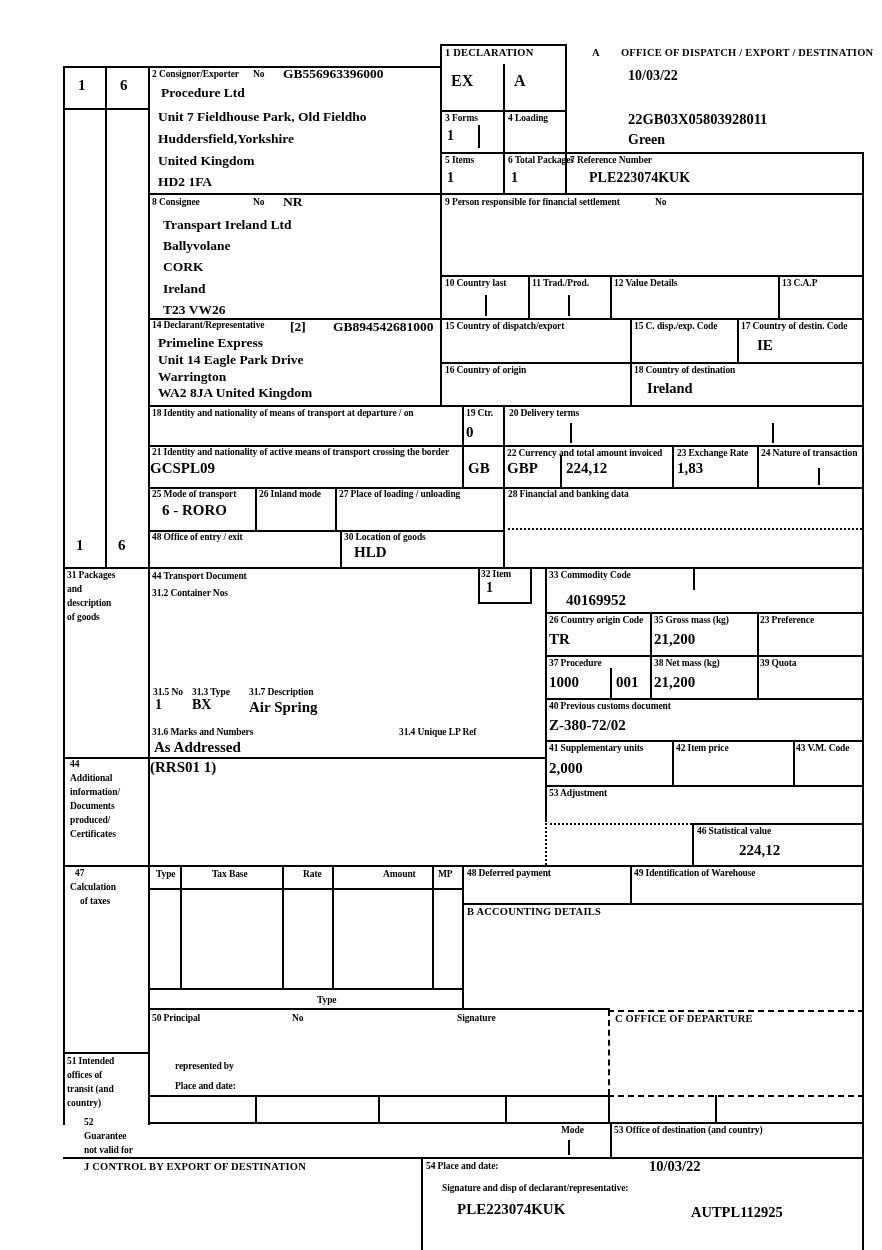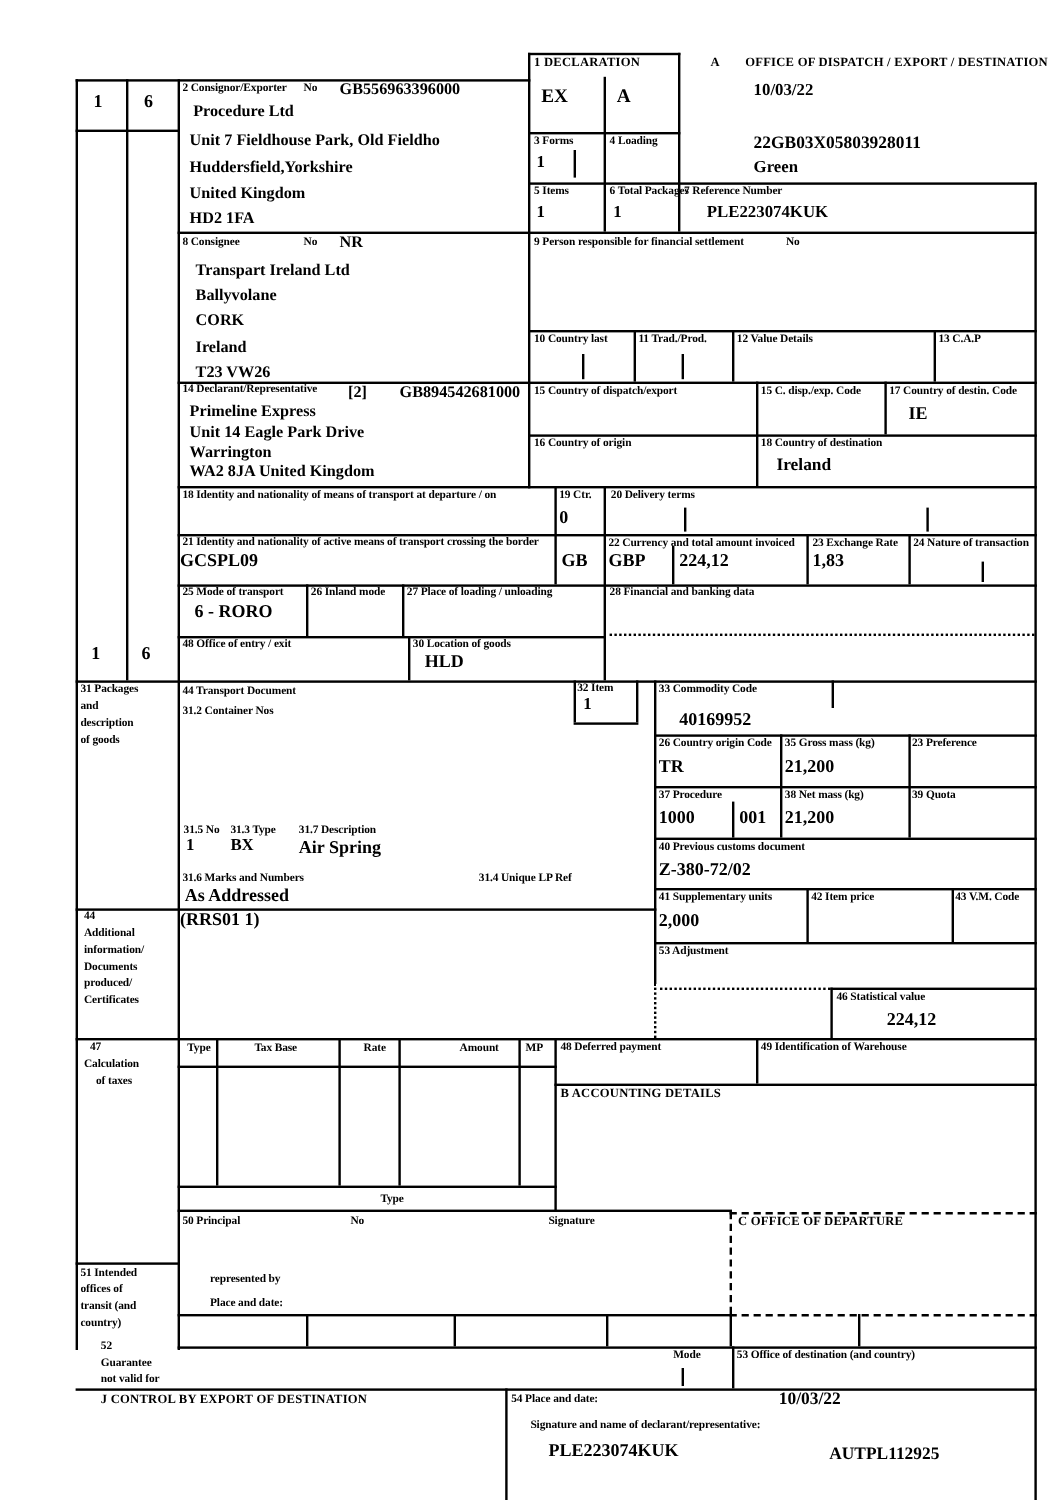--- a/index.html
+++ b/index.html
@@ -275,17 +275,17 @@
   <span class="t sec" style="left:615px;top:1014px">C OFFICE OF DEPARTURE</span>
 
   <span class="t lbl" style="left:84px;top:1118px">52</span>
   <span class="t lbl" style="left:84px;top:1132px">Guarantee</span>
   <span class="t lbl" style="left:84px;top:1146px">not valid for</span>
   <span class="t lbl" style="left:561px;top:1126px">Mode</span>
   <span class="t lbl" style="left:614px;top:1126px">53 Office of destination (and country)</span>
   <span class="t sec" style="left:84px;top:1162px">J CONTROL BY EXPORT OF DESTINATION</span>
   <span class="t lbl" style="left:426px;top:1162px">54 Place and date:</span>
   <span class="t" style="left:649px;top:1159px;font-size:14.5px">10/03/22</span>
-  <span class="t lbl" style="left:442px;top:1184px">Signature and name of declarant/representative:</span>
+  <span class="t lbl" style="left:442px;top:1184px">Signature and disp of declarant/representative:</span>
   <span class="t vl2" style="left:457px;top:1202px">PLE223074KUK</span>
   <span class="t" style="left:691px;top:1205px;font-size:14.5px">AUTPL112925</span>
 
 </div>
 
 </body></html>

